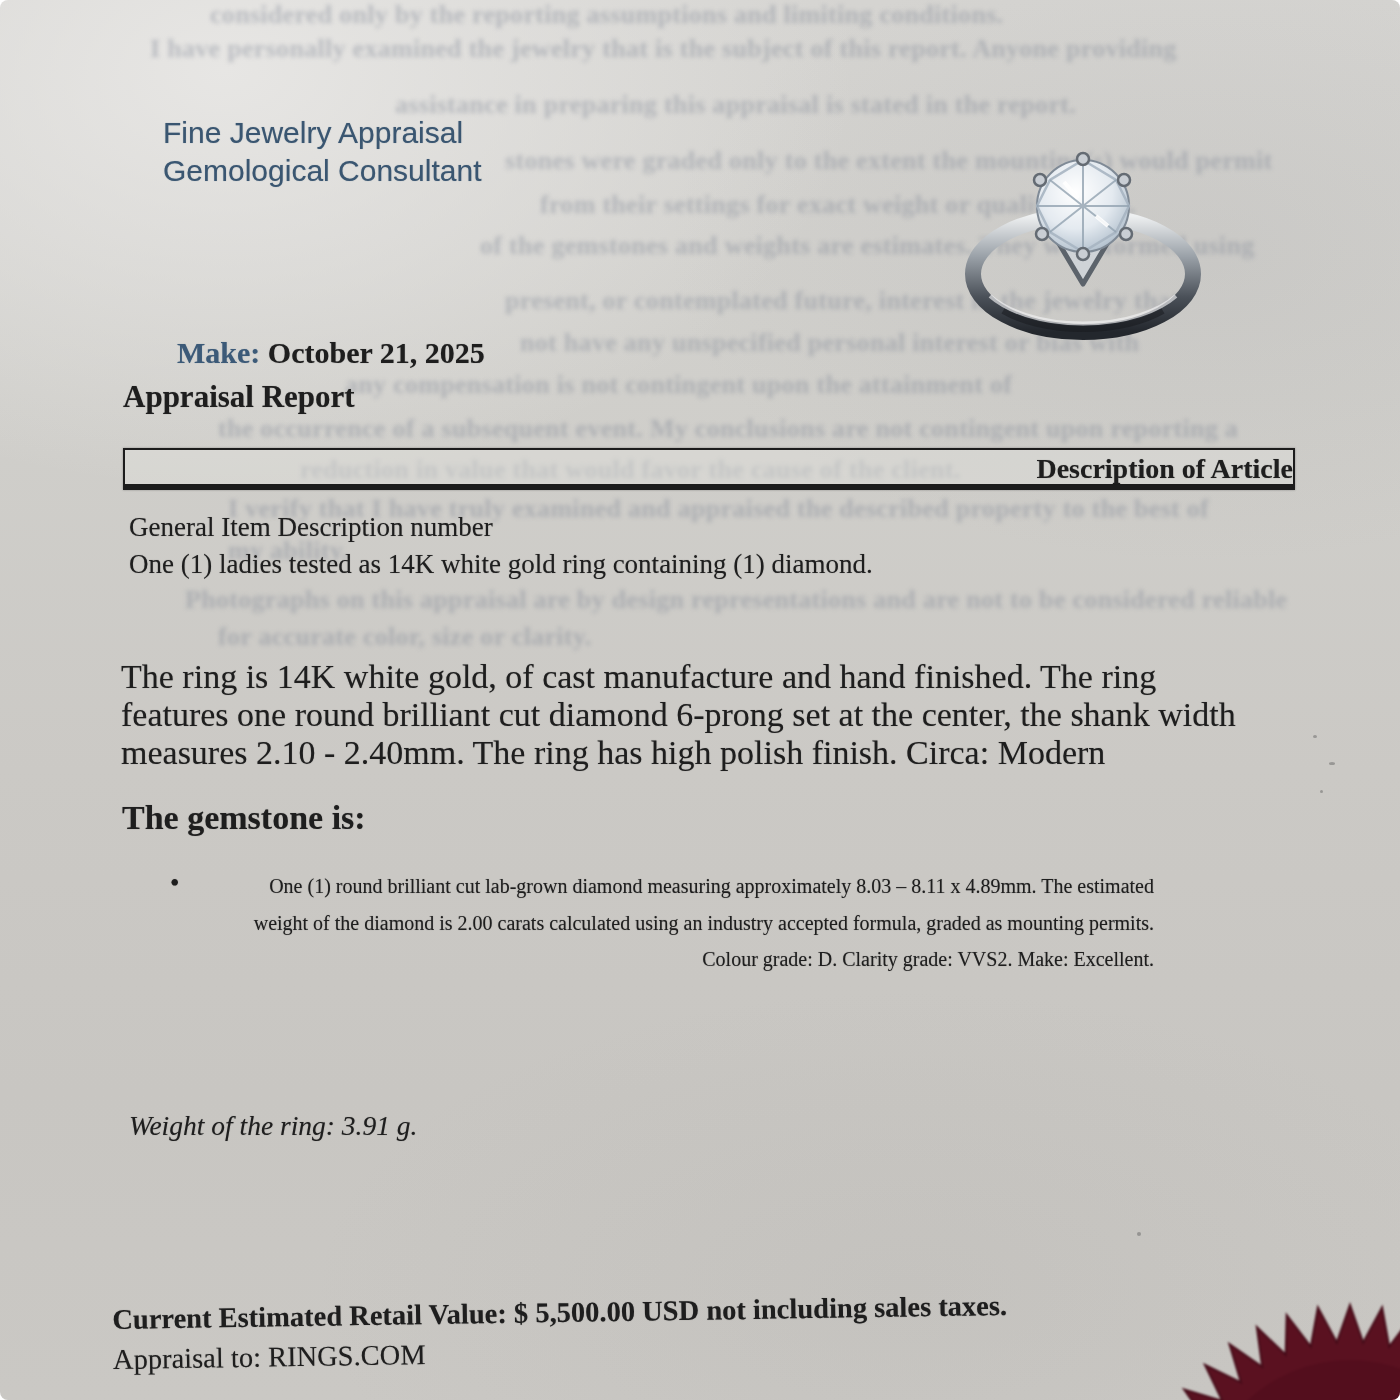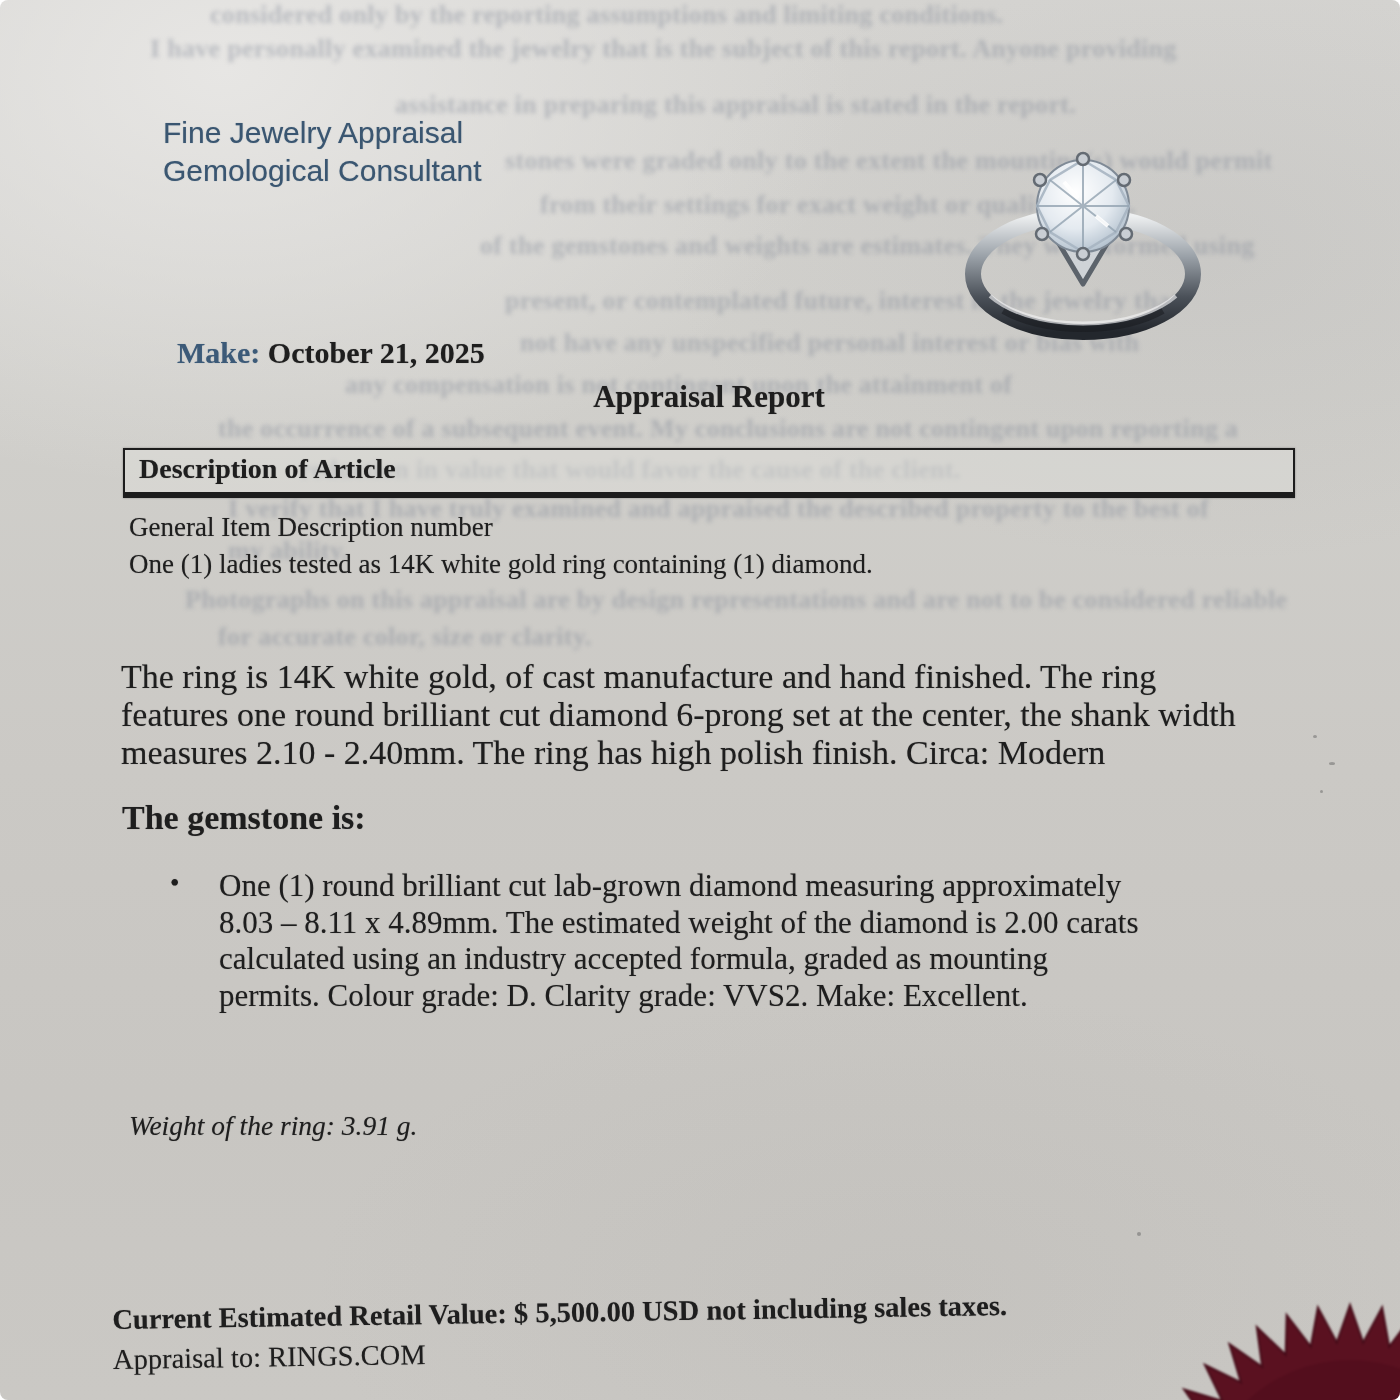--- a/index.html
+++ b/index.html
@@ -38,41 +38,42 @@
     font-family:"Liberation Sans",sans-serif;
     font-size:30px;line-height:38px;color:var(--header-blue);
     text-shadow:0 0 1px rgba(58,86,113,.45);
   }
 
   .date-line{left:177px;top:336px;font-size:30px;font-weight:bold;}
   .date-label{color:var(--date-blue);text-shadow:0 0 1px rgba(60,90,120,.45);}
   .date-value{color:var(--ink);}
 
   .report-title{
-    left:123px;top:379px;width:1172px;text-align:center;
+    left:123px;top:379px;width:1172px;text-align:left;
     font-size:31px;font-weight:bold;
   }
 
   .section-box{
-    left:123px;top:448px;width:1172px;height:50px;
+    left:123px;top:448px;width:1172px;height:42px;
     border:2px solid #1c1c1c;border-bottom-width:6px;
     background:rgba(224,223,220,.45);
     box-shadow:0 0 2px rgba(20,20,20,.35);
+    text-align:right;
   }
   .section-box .label{
     padding:2px 0 0 14px;font-size:28px;font-weight:bold;line-height:34px;
   }
 
   .general-desc{left:129px;top:509px;font-size:27px;line-height:37px;}
   .ring-paragraph{left:121px;top:658px;width:1124px;font-size:34px;line-height:38px;}
   .gemstone-heading{left:122px;top:799px;font-size:34px;font-weight:bold;}
 
   .bullet-row{left:170px;top:868px;width:1000px;display:flex;}
   .bullet-marker{width:49px;font-size:27px;flex:0 0 49px;}
-  .bullet-text{font-size:31px;line-height:36.5px;width:935px;}
+  .bullet-text{font-size:20px;line-height:36.5px;width:935px;text-align:right;}
 
   .weight-line{left:129px;top:1110px;font-size:27.5px;font-style:italic;}
 
   .footer-block{left:112px;top:1300px;transform:rotate(-0.9deg);transform-origin:left top;}
   .retail-line{font-size:28.5px;font-weight:bold;line-height:40px;}
   .appraise-line{font-size:28.5px;line-height:40px;}
 
   .ring-photo{left:918px;top:146px;width:330px;height:205px;}
   .seal{left:1140px;top:1300px;width:420px;height:420px;filter:blur(1.2px);}
 

